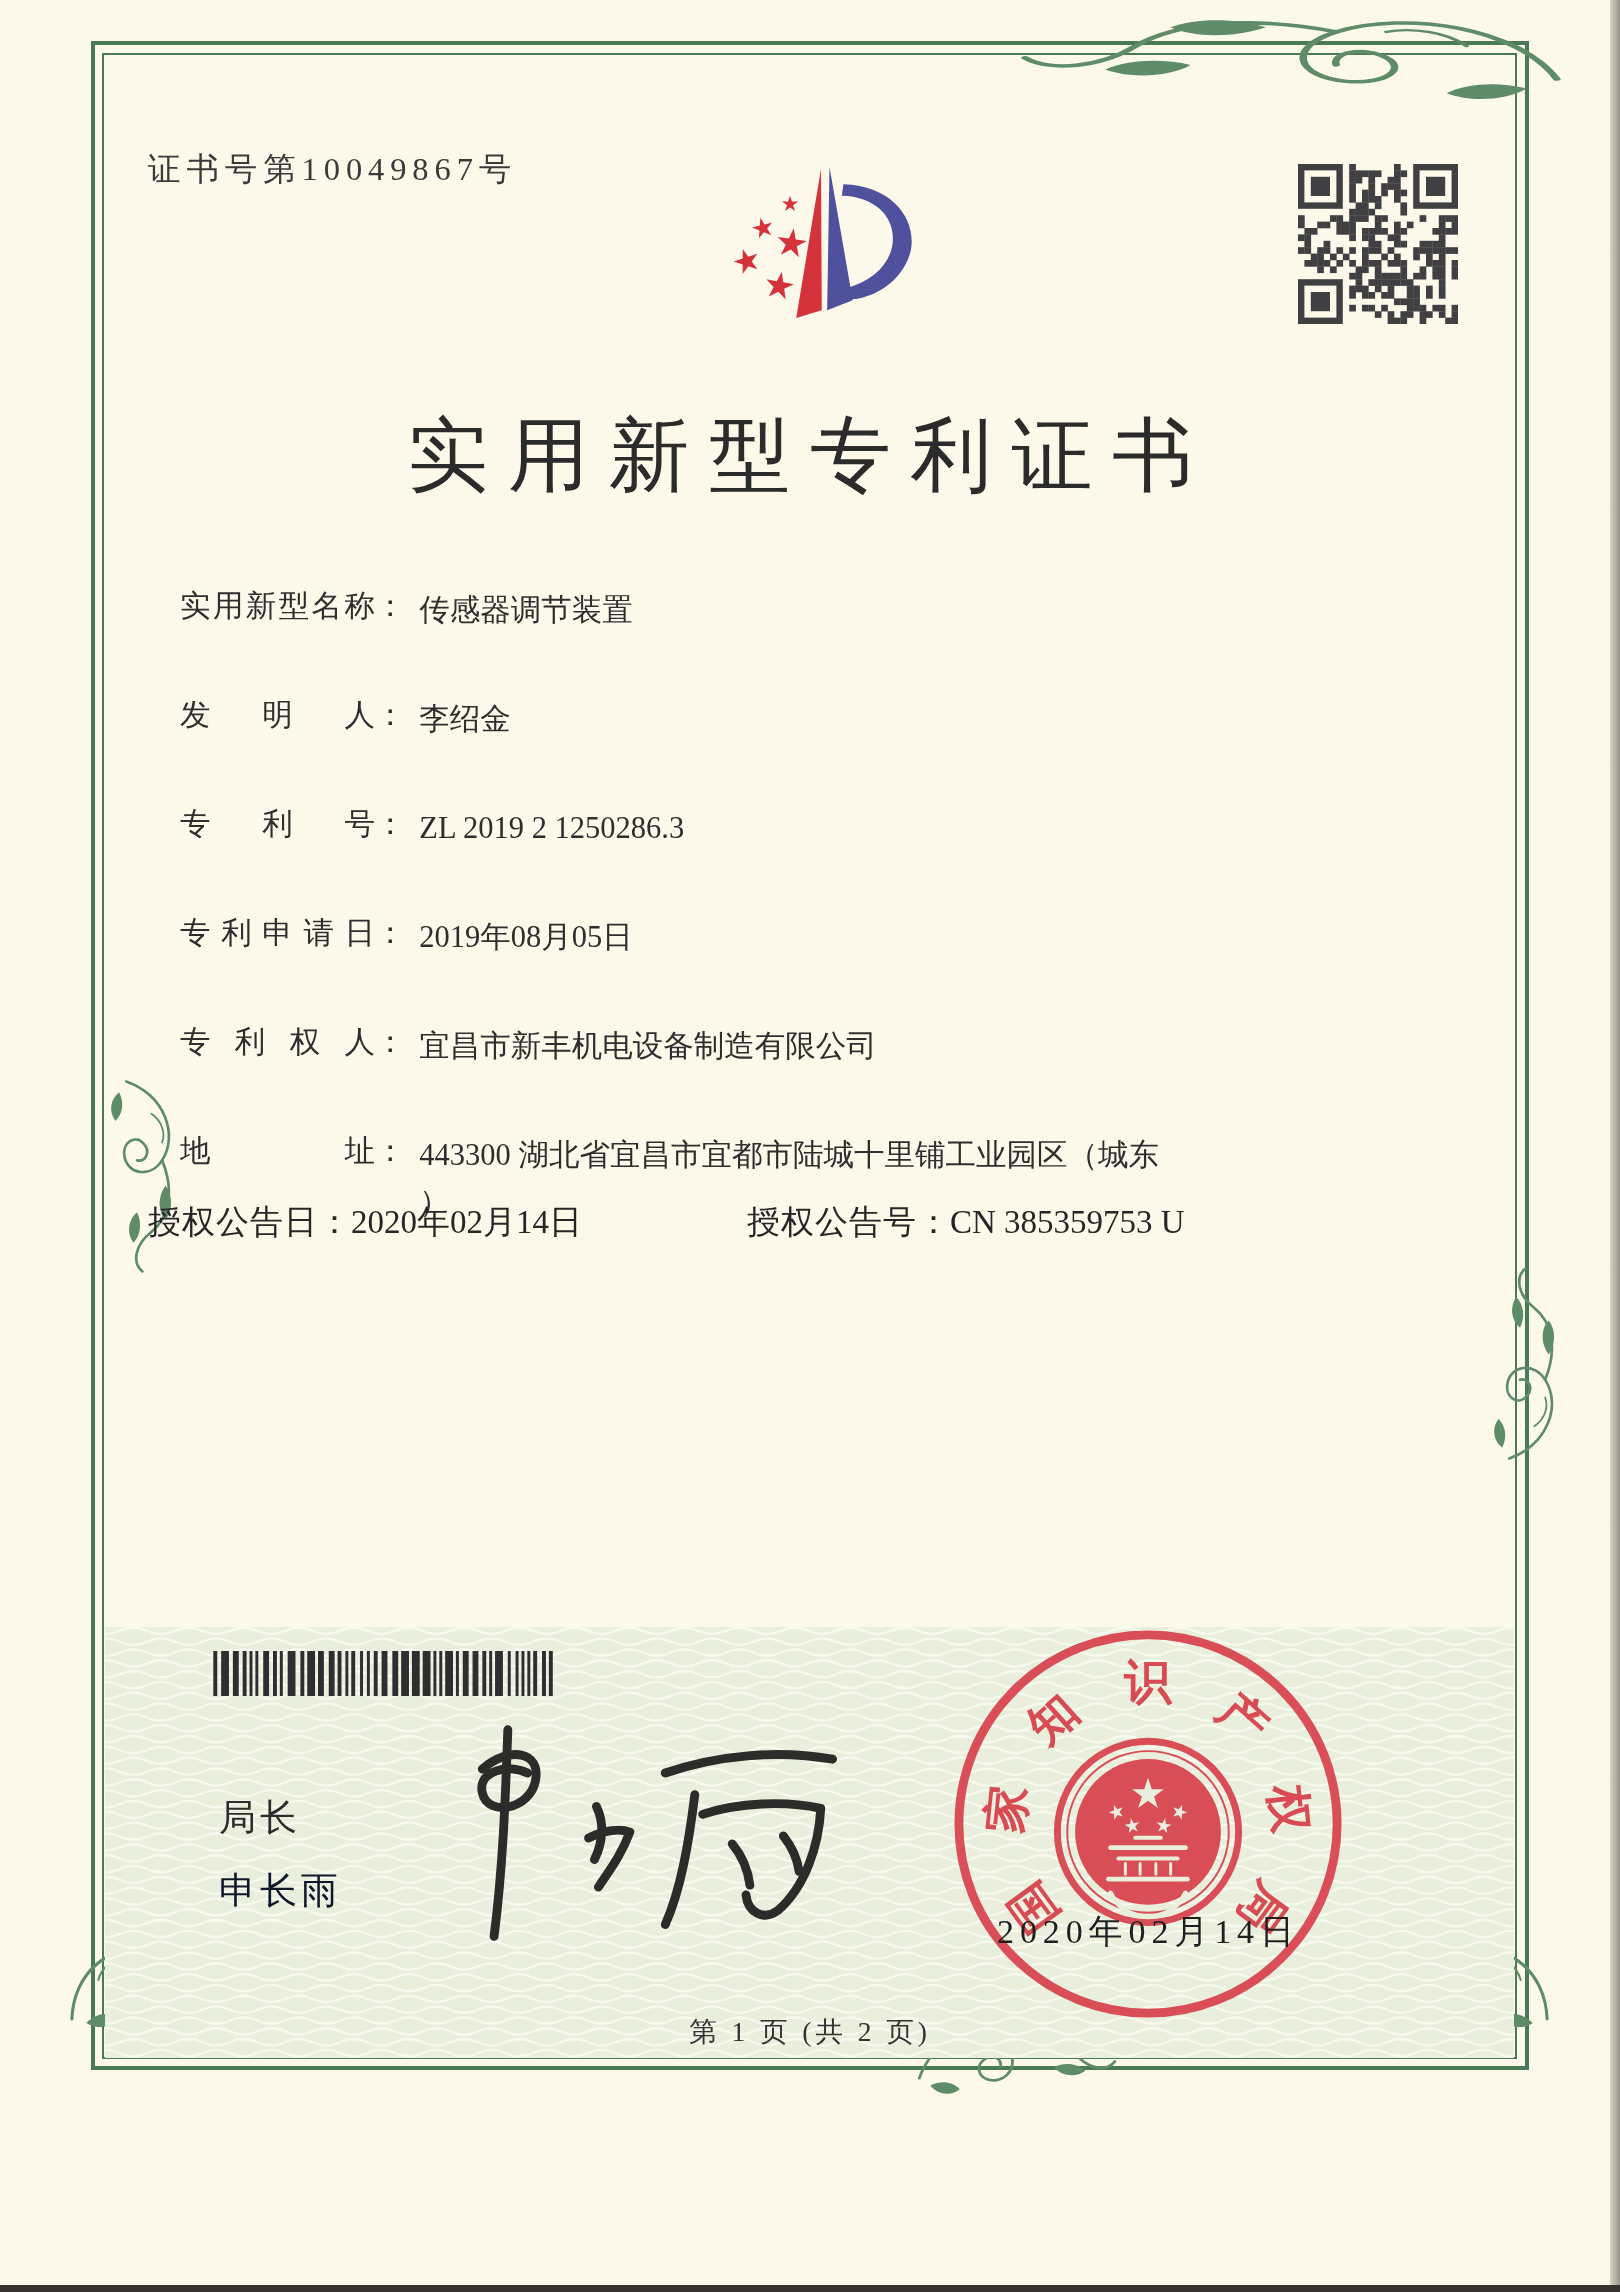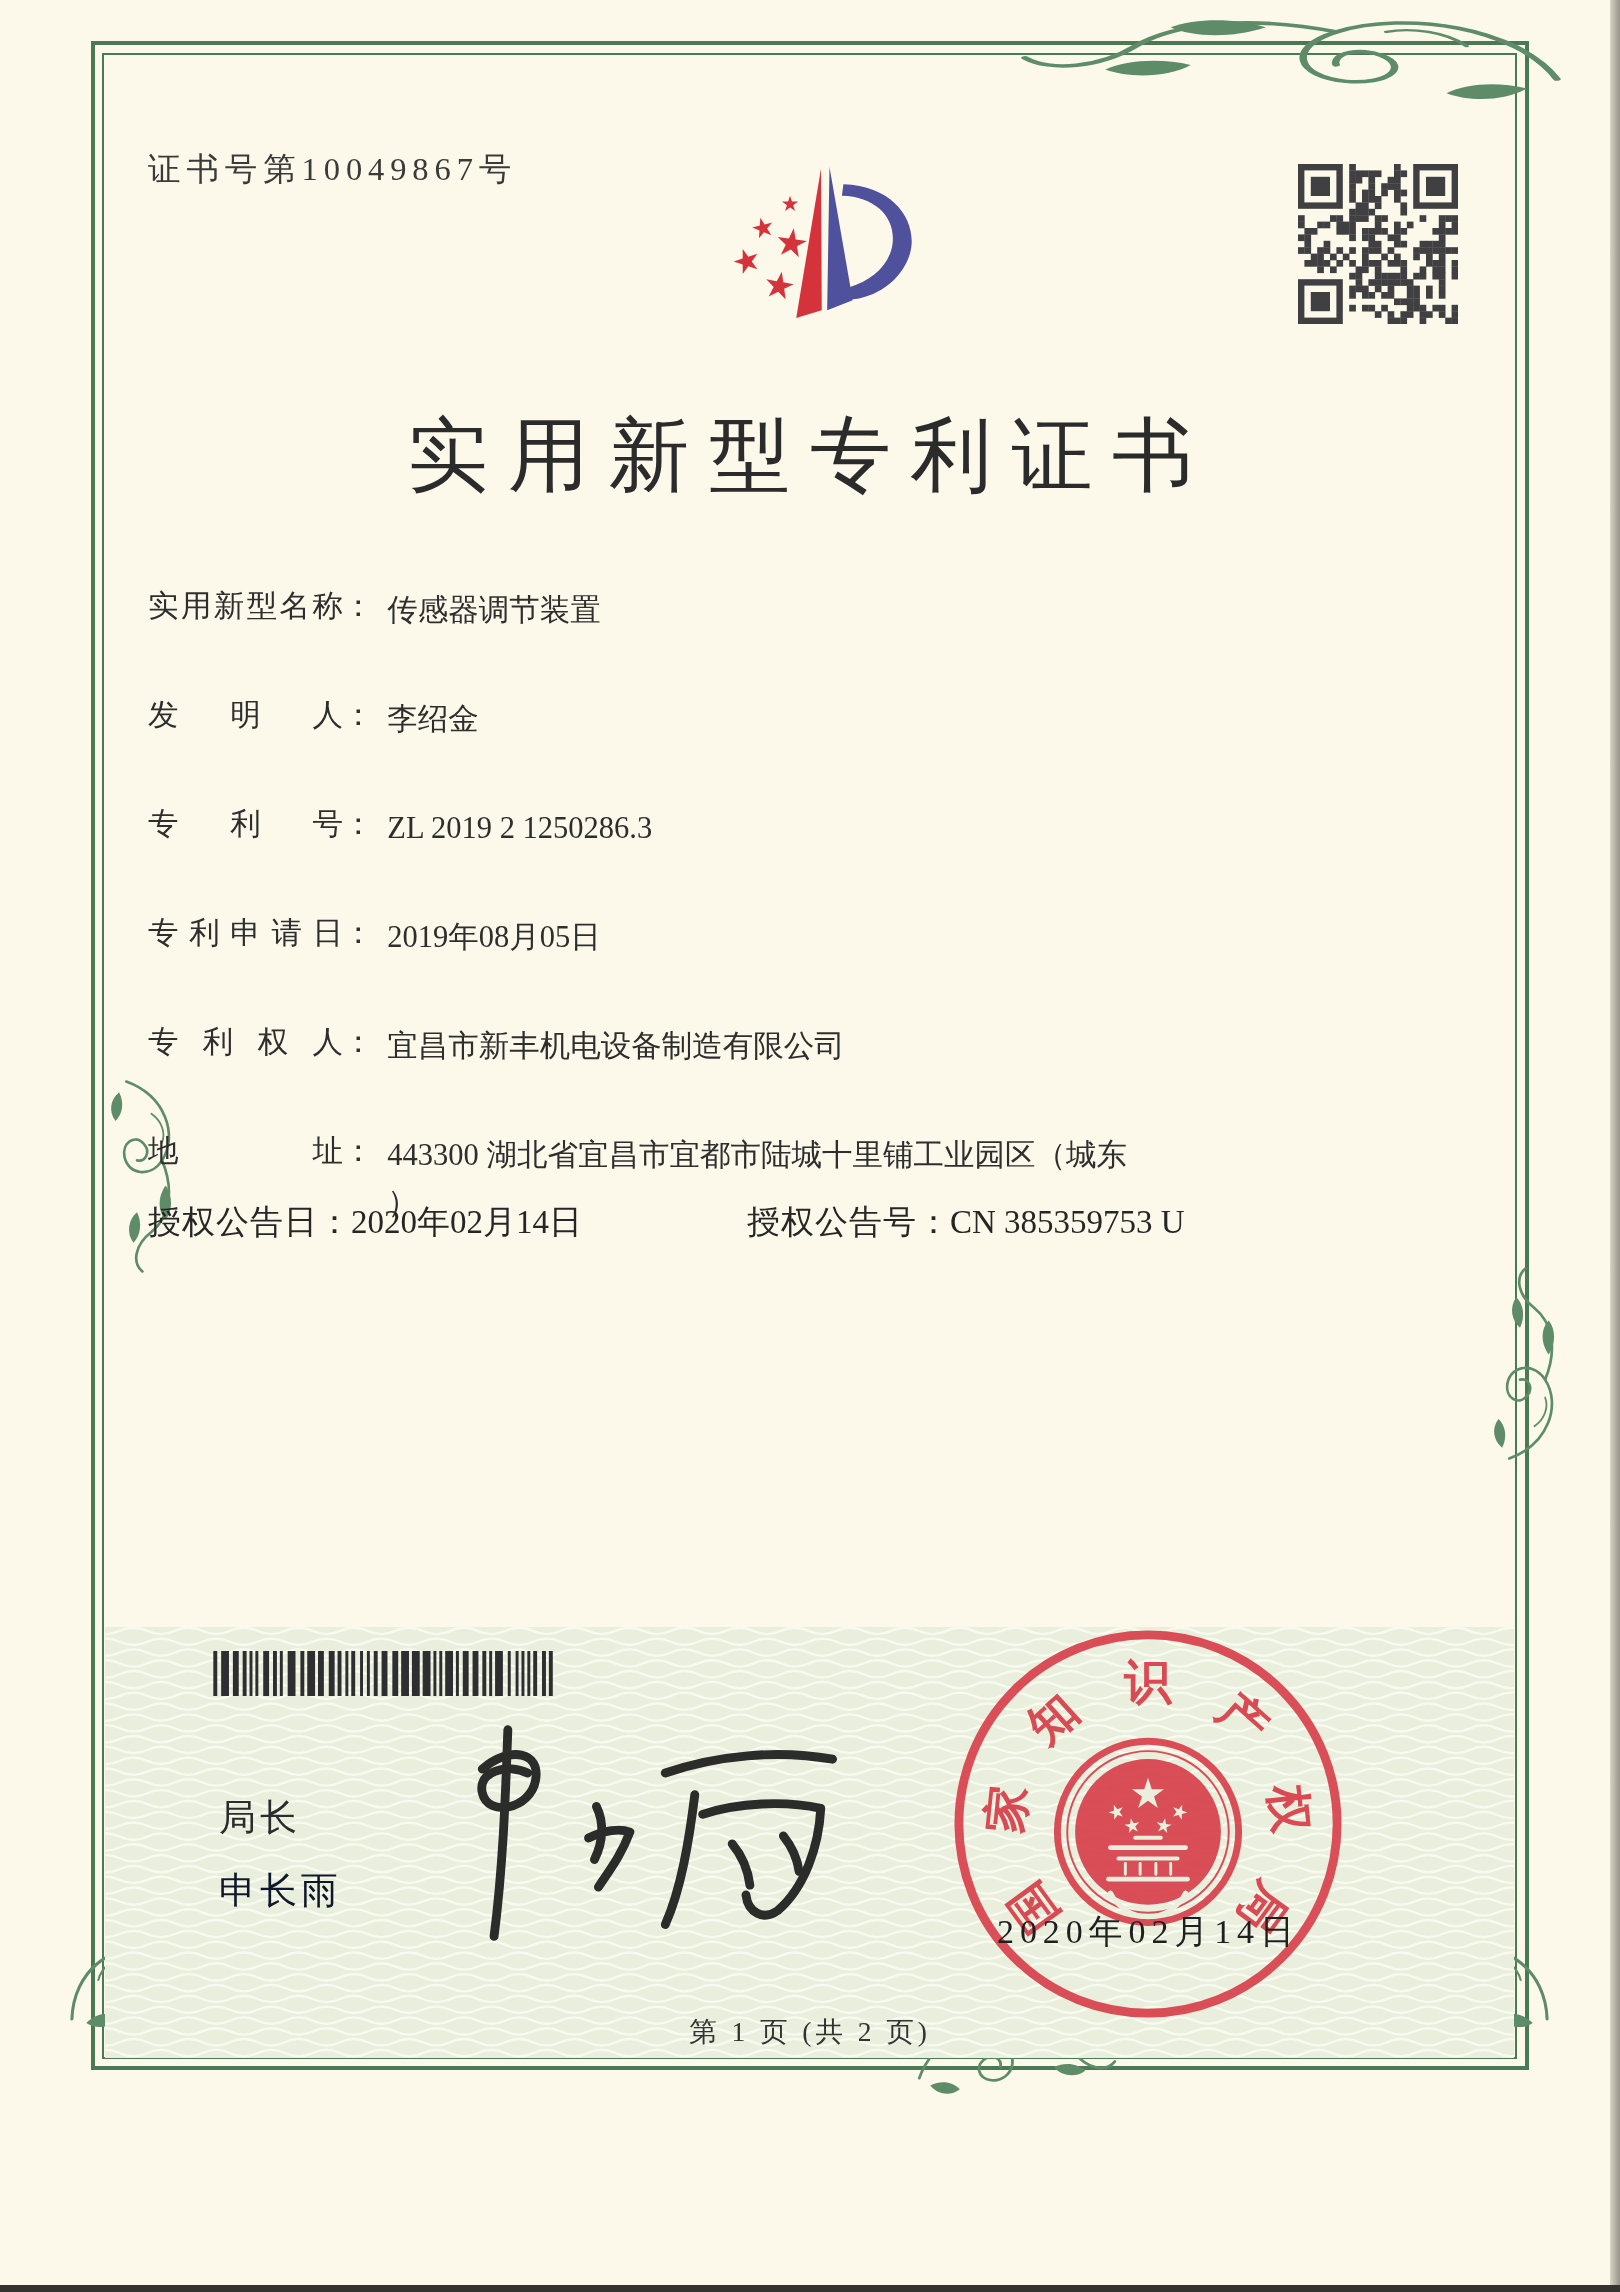--- a/index.html
+++ b/index.html
@@ -19,21 +19,21 @@
     border:4.9px solid #4a7a55;}
   .frame-inner{position:absolute;left:102px;top:53px;width:1411px;height:2002px;
     border:2px solid #4a7a55;}
   .cert-no{position:absolute;left:148px;top:148px;font-size:32.5px;letter-spacing:5.9px;color:#3a3a3a;}
   .logo{position:absolute;left:722px;top:126px;width:232px;height:240px;}
   .qr{position:absolute;left:1298px;top:164px;width:160px;height:160px;}
   .title{position:absolute;left:0;top:402px;width:100%;text-align:center;
     font-size:81px;font-weight:normal;letter-spacing:19.7px;color:#2b2b2b;}
   
   .fields{position:absolute;left:148px;top:587px;width:1369px;font-size:30.5px;color:#2e2e2e;}
-  .frow{position:relative;margin-bottom:62px;line-height:39px;}
+  .frow{position:relative;margin-bottom:62px;line-height:39px;margin-left:32px;}
   .frow.addr{margin-bottom:23.6px;}
   .flabel{display:inline-block;width:195px;text-align:justify;text-align-last:justify;vertical-align:top;}
   .fcolon{display:inline-block;vertical-align:top;margin-right:13.8px;}
   .fvalue{display:inline-block;vertical-align:top;white-space:pre-line;max-width:1103px;line-height:47px;}
   .grant-row{position:absolute;left:148px;top:1200px;width:1369px;font-size:33px;}
   .grant-pair2{position:absolute;left:599px;top:0;}
   .glabel{letter-spacing:1px;}
   .paras{position:absolute;left:148px;top:1257px;width:1365px;font-size:31px;
     line-height:64px;text-align:justify;color:#2f2f2f;}
   .paras p{margin:0 0 14.8px 0;text-indent:62px;}

